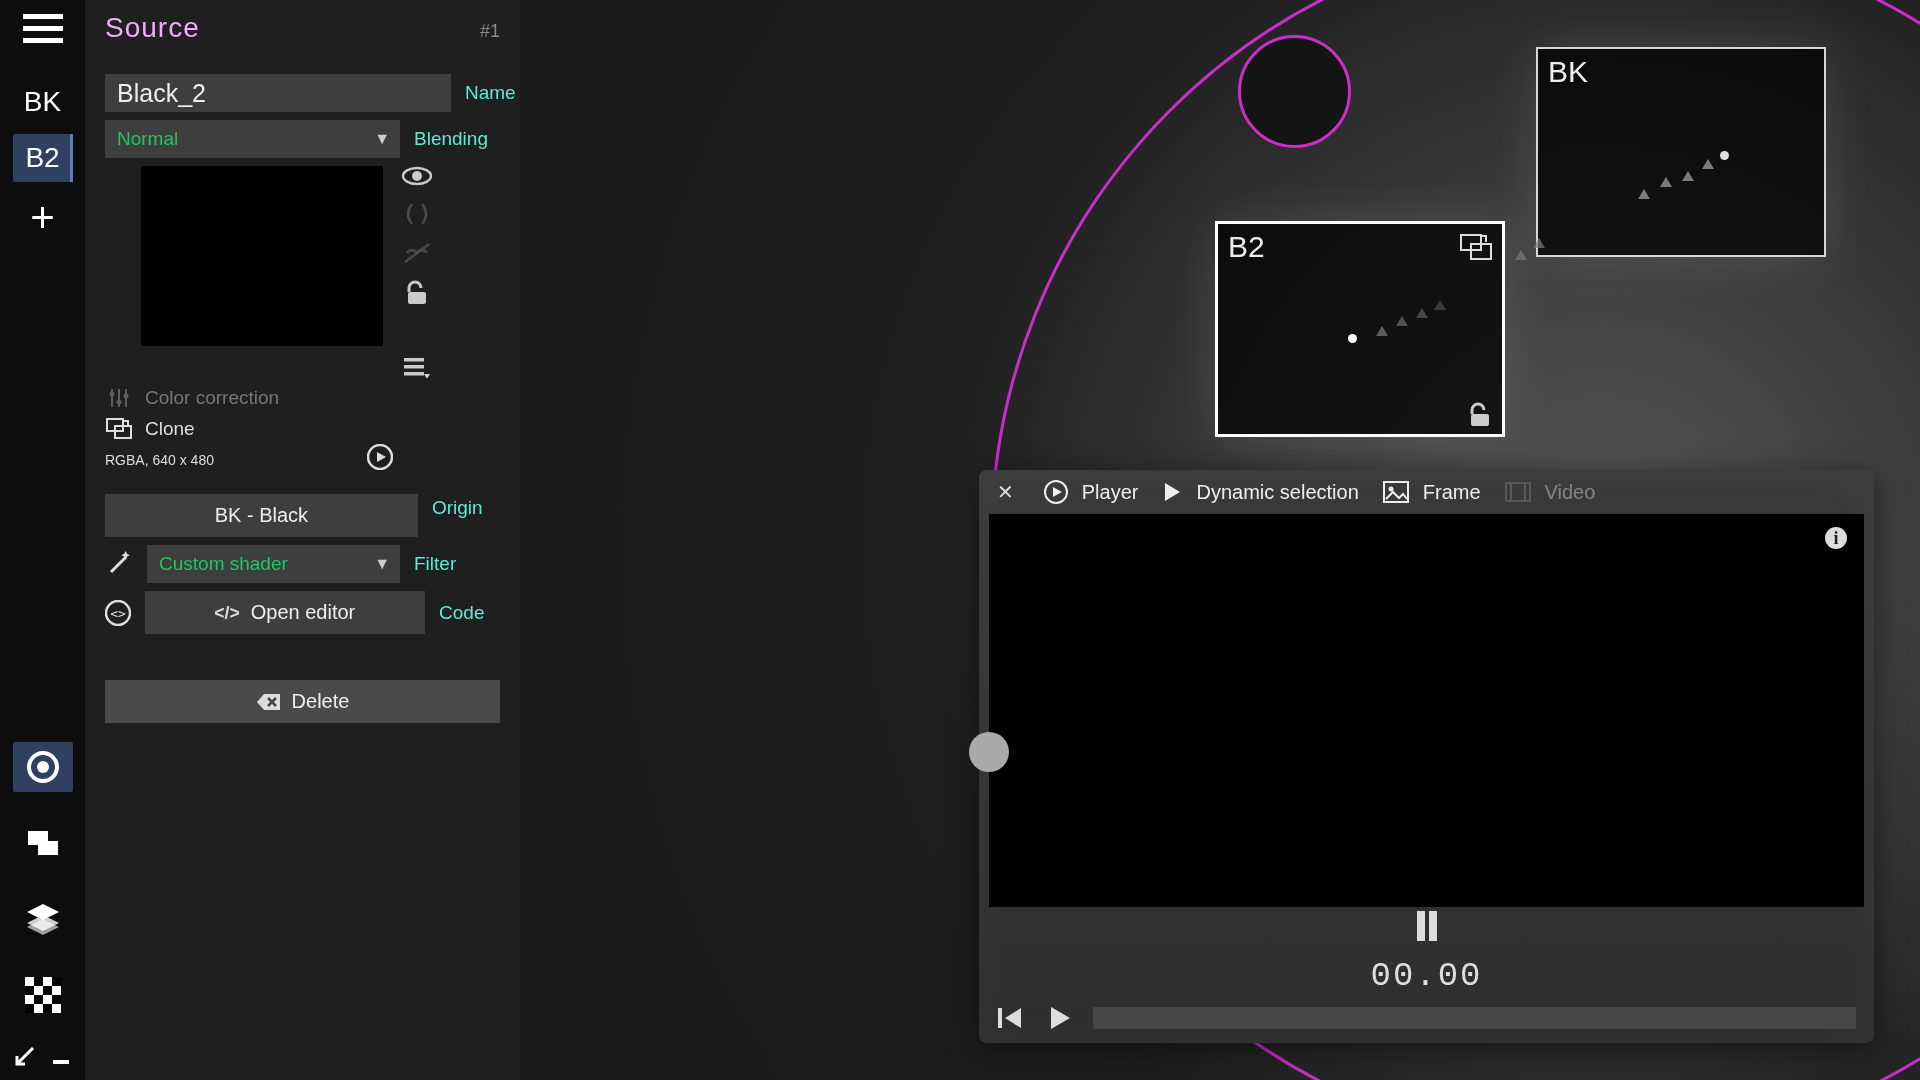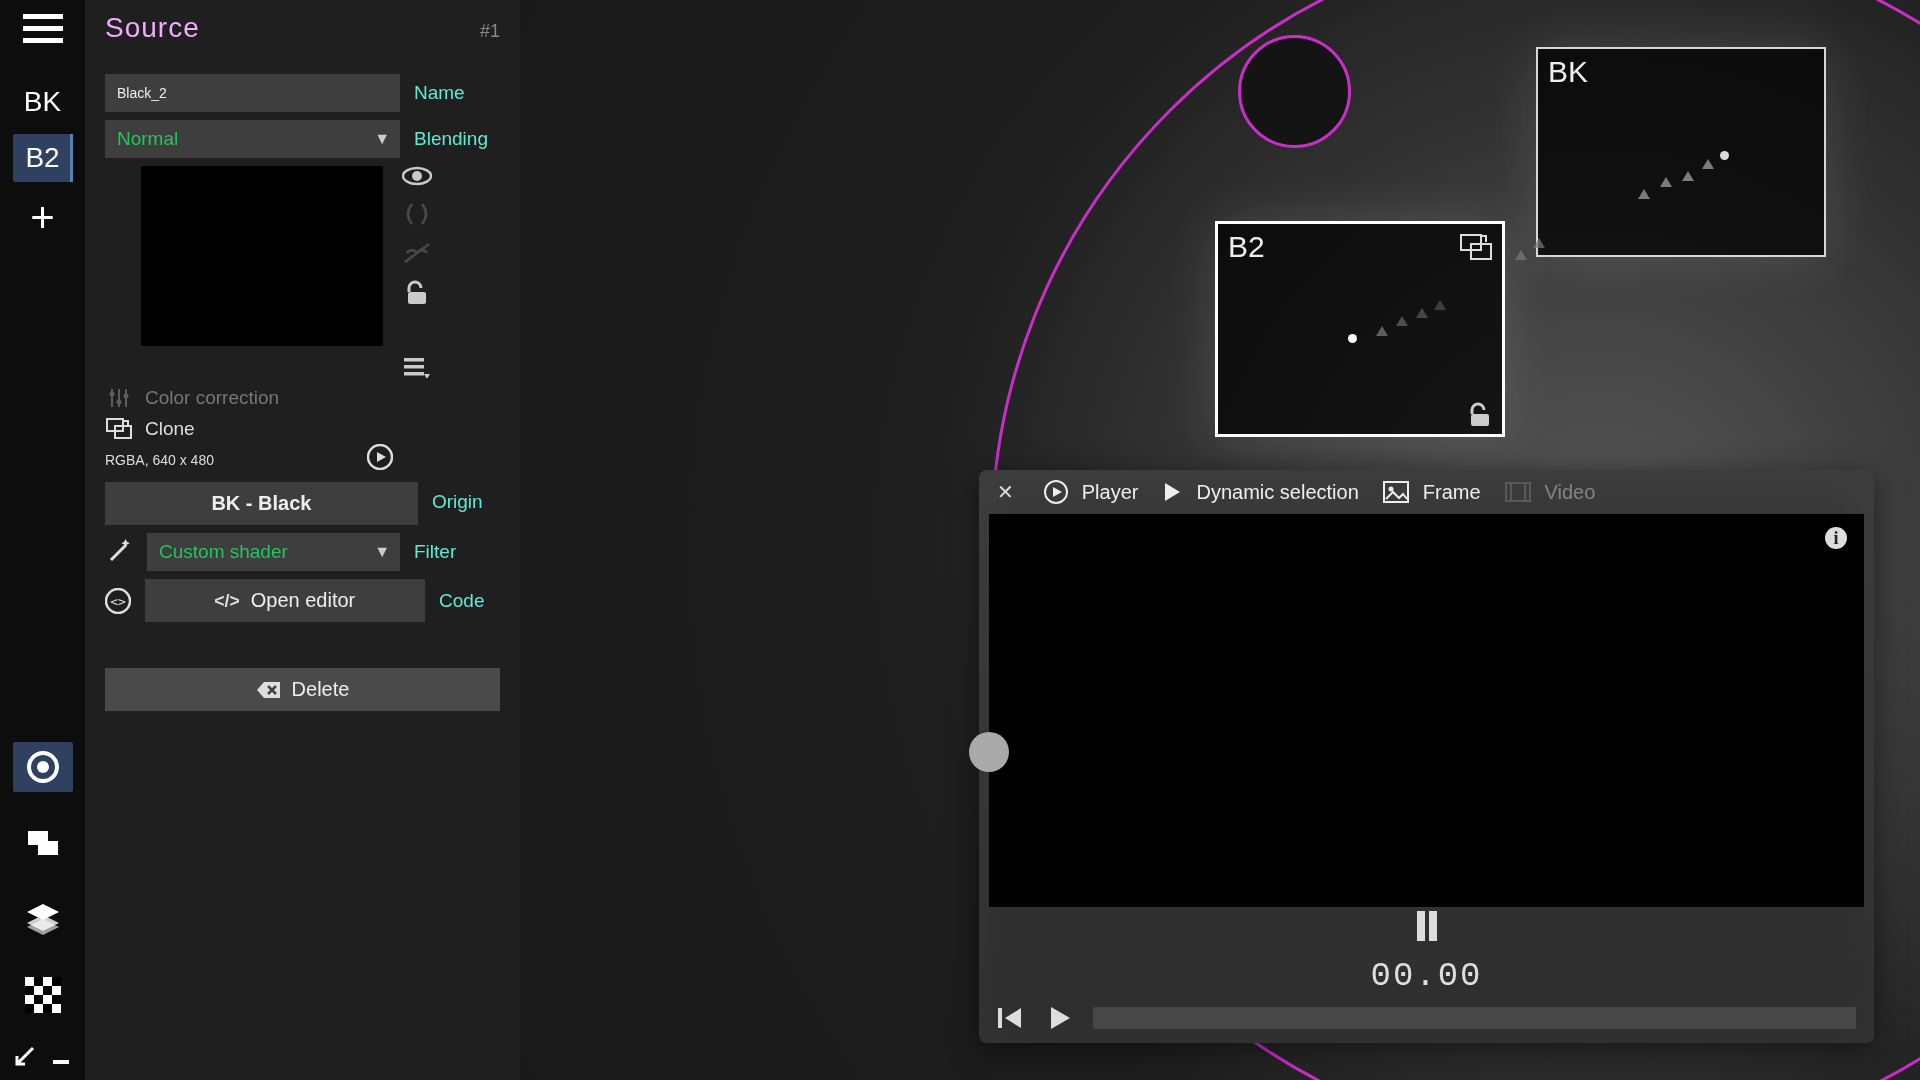--- a/index.html
+++ b/index.html
@@ -38,21 +38,21 @@
 .panel {
   position: absolute; left: 85px; top: 0; width: 435px; height: 100%;
   background: #1f1f1f; padding: 12px 20px 20px 20px;
   z-index: 9;
 }
 .panel .title-row { display:flex; align-items:baseline; justify-content:space-between; margin-bottom: 30px;}
 .panel .title { font-size: 28px; font-weight: 300; letter-spacing: 1px; color:#f0abfc; font-family: Liberation Sans, sans-serif;}
 .panel .hash { font-size: 18px; color:#888; }
 .form-row { display:flex; align-items:center; gap:14px; margin-bottom:8px; }
 .input-field {
-  flex:1; background:#3e3e3e; border:none; color:#eee; padding:0 12px; font-size:14px;
+  flex:1; background:#3e3e3e; border:none; color:#eee; padding:0 12px; font-size:25px;
   height: 38px;
 }
 .select-field {
   flex:1; background:#3e3e3e; display:flex; align-items:center; justify-content:space-between;
   padding:6px 10px 6px 12px; height:38px; cursor:pointer;
 }
 .select-field .val { font-size:19px; color:#22c55e; }
 .select-field .tri { font-size:16px; color:#ccc; }
 .field-label { width:86px; font-size:19px; color:#5eead4; }
 .preview-row { display:flex; align-items:flex-start; gap:14px; margin-top:6px; }
@@ -285,21 +285,21 @@
     <div class="inline-icon" style="width:40px;">
         <svg width="26" height="26">
           <circle cx="13" cy="13" r="12" fill="none" stroke="#ddd" stroke-width="2.5"></circle>
           <polygon points="10,8 19,13 10,18" fill="#ddd"></polygon>
         </svg>
       </div>
     <div style="width:86px;"></div>
   </div>
 
   <div class="form-row">
-    <button class="wide-btn" style="margin-top:4px; font-weight:bold;">
+    <button class="wide-btn" style="margin-top:16px; ">
         <span>BK - Black</span>
       </button>
     <div class="field-label">Origin</div>
   </div>
 
   <div class="form-row">
     <div class="inline-icon">
         <svg width="26" height="26">
           <line x1="5" y1="21" x2="20" y2="6" stroke="#ddd" stroke-width="3"></line>
           <path d="M20 2 l2 4 l4 2 l-4 2 l-2 4 l-2-4 l-4-2 l4-2z" fill="#ddd" transform="scale(0.7) translate(8,-2)"></path>

